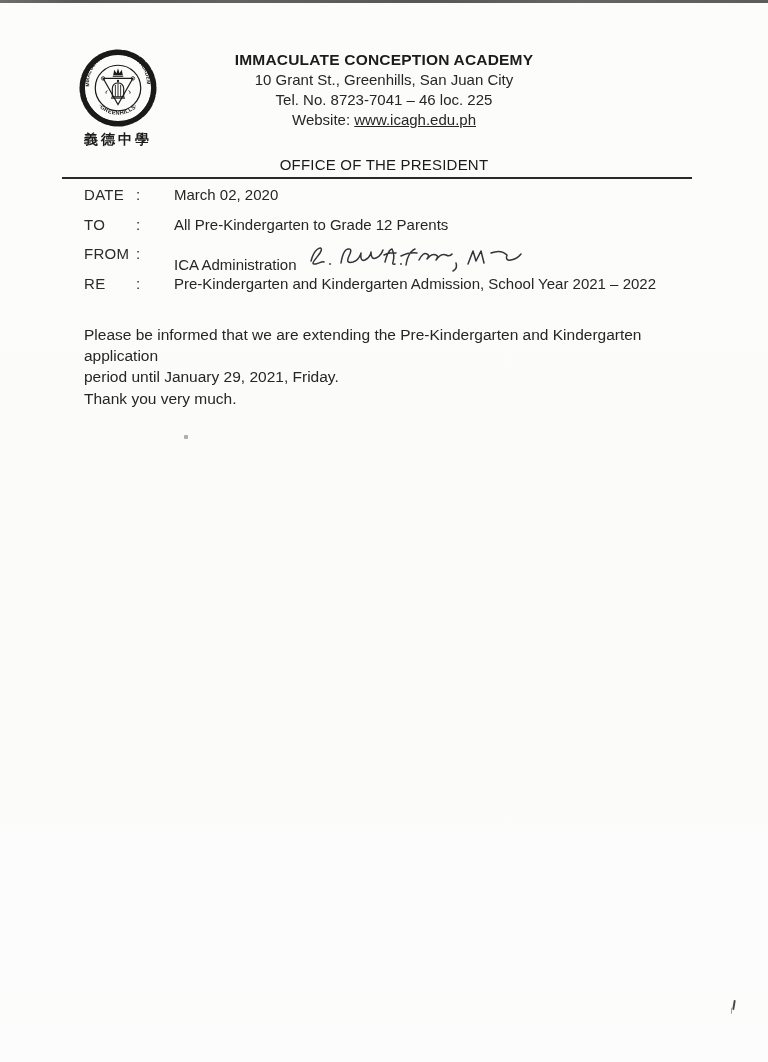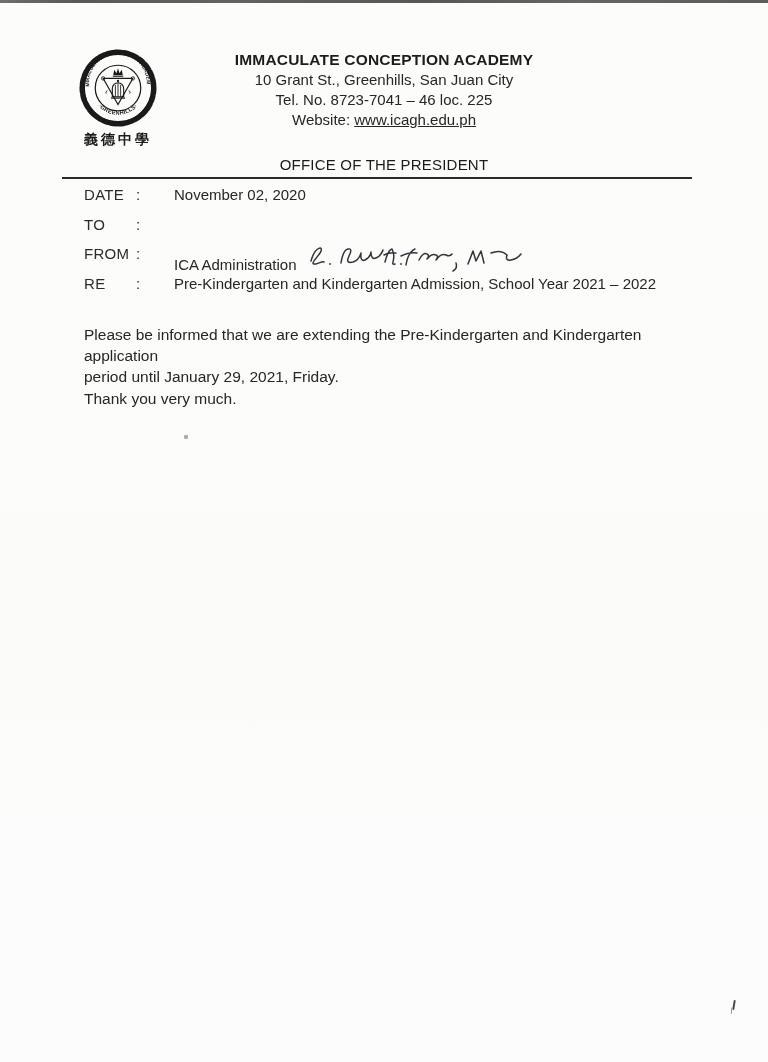--- a/index.html
+++ b/index.html
@@ -110,26 +110,27 @@
   </div>
 
   <div class="office-heading">OFFICE OF THE PRESIDENT</div>
   <div class="rule"></div>
 
   <div class="memo">
 
     <div class="memo-row">
       <span class="memo-label">DATE</span>
       <span class="memo-colon">:</span>
-      <span class="memo-value">November 02, 2020</span>
+      <span class="memo-value">March 02, 2020</span>
     </div>
 
     <div class="memo-row">
       <span class="memo-label">TO</span>
       <span class="memo-colon">:</span>
+      <span class="memo-value">All Pre-Kindergarten to Grade 12 Parents</span>
     </div>
 
     <div class="memo-row">
       <span class="memo-label">FROM</span>
       <span class="memo-colon">:</span>
       <span class="memo-value from-value">
         <span>ICA Administration</span>
         <svg class="signature-svg" role="img" width="225" height="32" viewBox="0 0 225 32" aria-label="Sr. Irene N. Ferrer, MIC">
           <g fill="none" stroke="#33343a" stroke-width="1.5" stroke-linecap="round" stroke-linejoin="round">
             <path d="M8,20 C12,5 22,4 17,12 C13,18 6,24 13,23 C17,22 19,20 21,21"></path>

